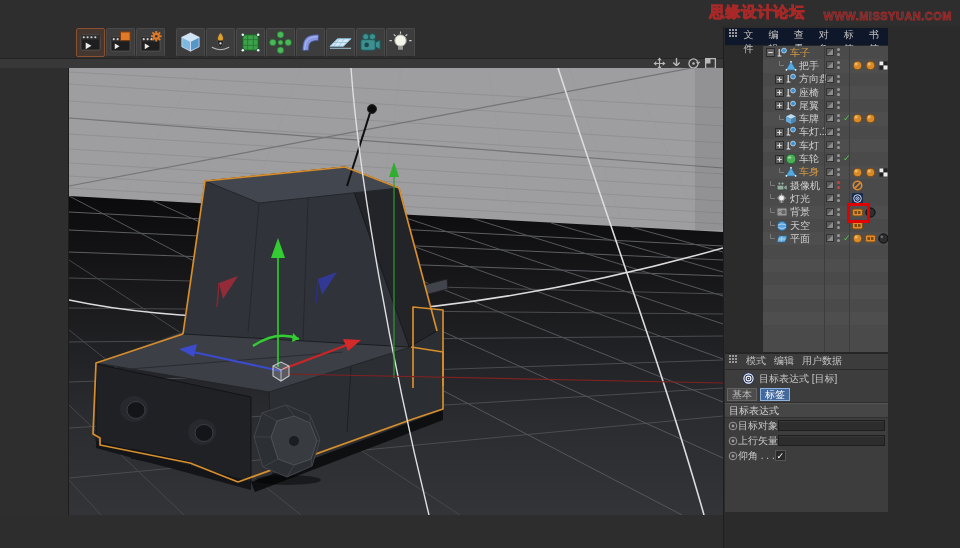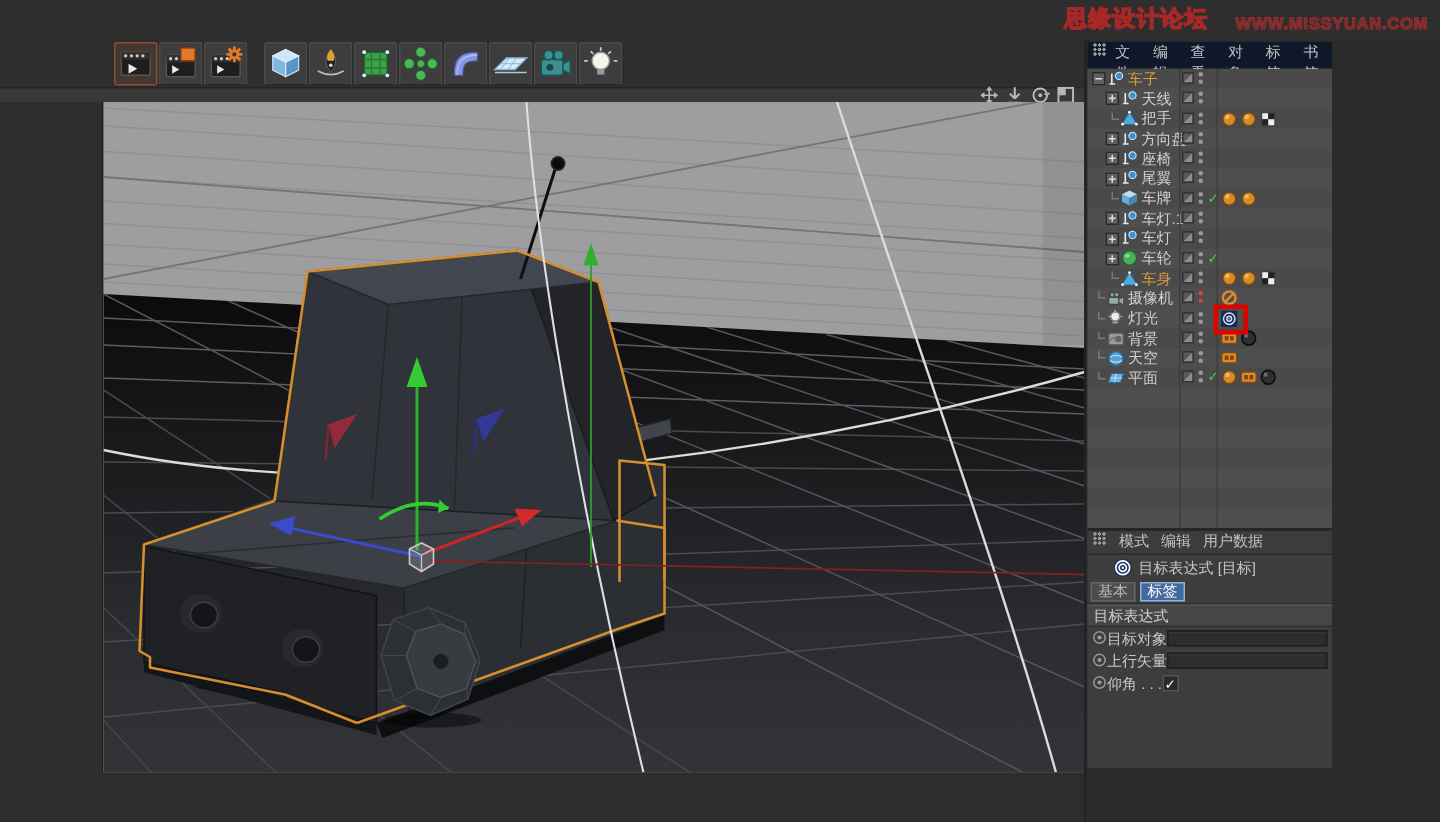--- a/index.html
+++ b/index.html
@@ -40,21 +40,21 @@
   .grid-ic{width:10px;height:10px;background:
      radial-gradient(circle at 2px 2px,#9a9a9a 1px,transparent 1.2px),
      radial-gradient(circle at 5px 2px,#9a9a9a 1px,transparent 1.2px),
      radial-gradient(circle at 8px 2px,#9a9a9a 1px,transparent 1.2px),
      radial-gradient(circle at 2px 5px,#9a9a9a 1px,transparent 1.2px),
      radial-gradient(circle at 5px 5px,#9a9a9a 1px,transparent 1.2px),
      radial-gradient(circle at 8px 5px,#9a9a9a 1px,transparent 1.2px),
      radial-gradient(circle at 2px 8px,#9a9a9a 1px,transparent 1.2px),
      radial-gradient(circle at 5px 8px,#9a9a9a 1px,transparent 1.2px),
      radial-gradient(circle at 8px 8px,#9a9a9a 1px,transparent 1.2px);}
-  #om-list{position:relative;height:306px;background:#4a4a4a;overflow:hidden;}
+  #om-list{position:relative;height:306px;background:#4a4a4a;overflow:hidden;margin-left:38px;}
   .om-row{position:relative;height:13.3px;display:flex;align-items:center;background:#4a4a4a;}
   .om-row:nth-child(even){background:#4e4e4e;}
   .om-name{font-size:10px;color:#cfcfcf;white-space:nowrap;margin-left:2px;}
   .om-name.selected{color:#d79b3f;}
   .exp{width:9px;height:9px;flex:0 0 auto;}
   .exp svg{width:9px;height:9px;display:block;}
   .obj-ic{width:12px;height:12px;flex:0 0 auto;margin-left:1px;}
   .obj-ic svg{width:12px;height:12px;display:block;}
   .om-col-div{position:absolute;top:0;width:1px;height:100%;background:#3d3d3d;z-index:3;}
   .row-toggles{position:absolute;left:63px;top:2px;display:flex;align-items:center;gap:3px;z-index:2;}
@@ -445,43 +445,20 @@
               <span class="vis-dots">
                 <span class="vis-dot"></span>
                 <span class="vis-dot"></span>
               </span>
             </span>
           </div>
           <div class="om-row">
             <span style="width: 12px; flex: 0 0 auto;"></span>
             <span class="exp">
               <svg viewBox="0 0 9 9">
-                <rect x="0.5" y="0.5" width="8" height="8" fill="#606060" stroke="#2a2a2a"></rect>
-                <path d="M4.5,2.2 V6.8 M2.2,4.5 H6.8" stroke="#ddd"></path>
-              </svg>
-            </span>
-            <span class="obj-ic">
-              <svg viewBox="0 0 12 12">
-                <path d="M3.2,2 V9 M1.6,9 H5.4" stroke="#e8e8e8" fill="none" stroke-width="1.1"></path>
-                <circle cx="8" cy="3.6" r="2.4" fill="#3d8fd0" stroke="#d8eeff" stroke-width="0.7"></circle>
-              </svg>
-            </span>
-            <span class="om-name">天线</span>
-            <span class="row-toggles">
-              <span class="vis-square"></span>
-              <span class="vis-dots">
-                <span class="vis-dot"></span>
-                <span class="vis-dot"></span>
-              </span>
-            </span>
-          </div>
-          <div class="om-row">
-            <span style="width: 12px; flex: 0 0 auto;"></span>
-            <span class="exp">
-              <svg viewBox="0 0 9 9">
                 <path d="M4.5,0 V4.5 H9" stroke="#7a7a7a" fill="none"></path>
               </svg>
             </span>
             <span class="obj-ic">
               <svg viewBox="0 0 12 12">
                 <path d="M6,1.5 L11,10 L1,10 Z" fill="#57a8dd" stroke="#2a6a9a" stroke-width="0.6"></path>
                 <g fill="#fff">
                   <circle cx="6" cy="1.8" r="0.9"></circle>
                   <circle cx="10.6" cy="9.8" r="0.9"></circle>
                   <circle cx="1.4" cy="9.8" r="0.9"></circle>

